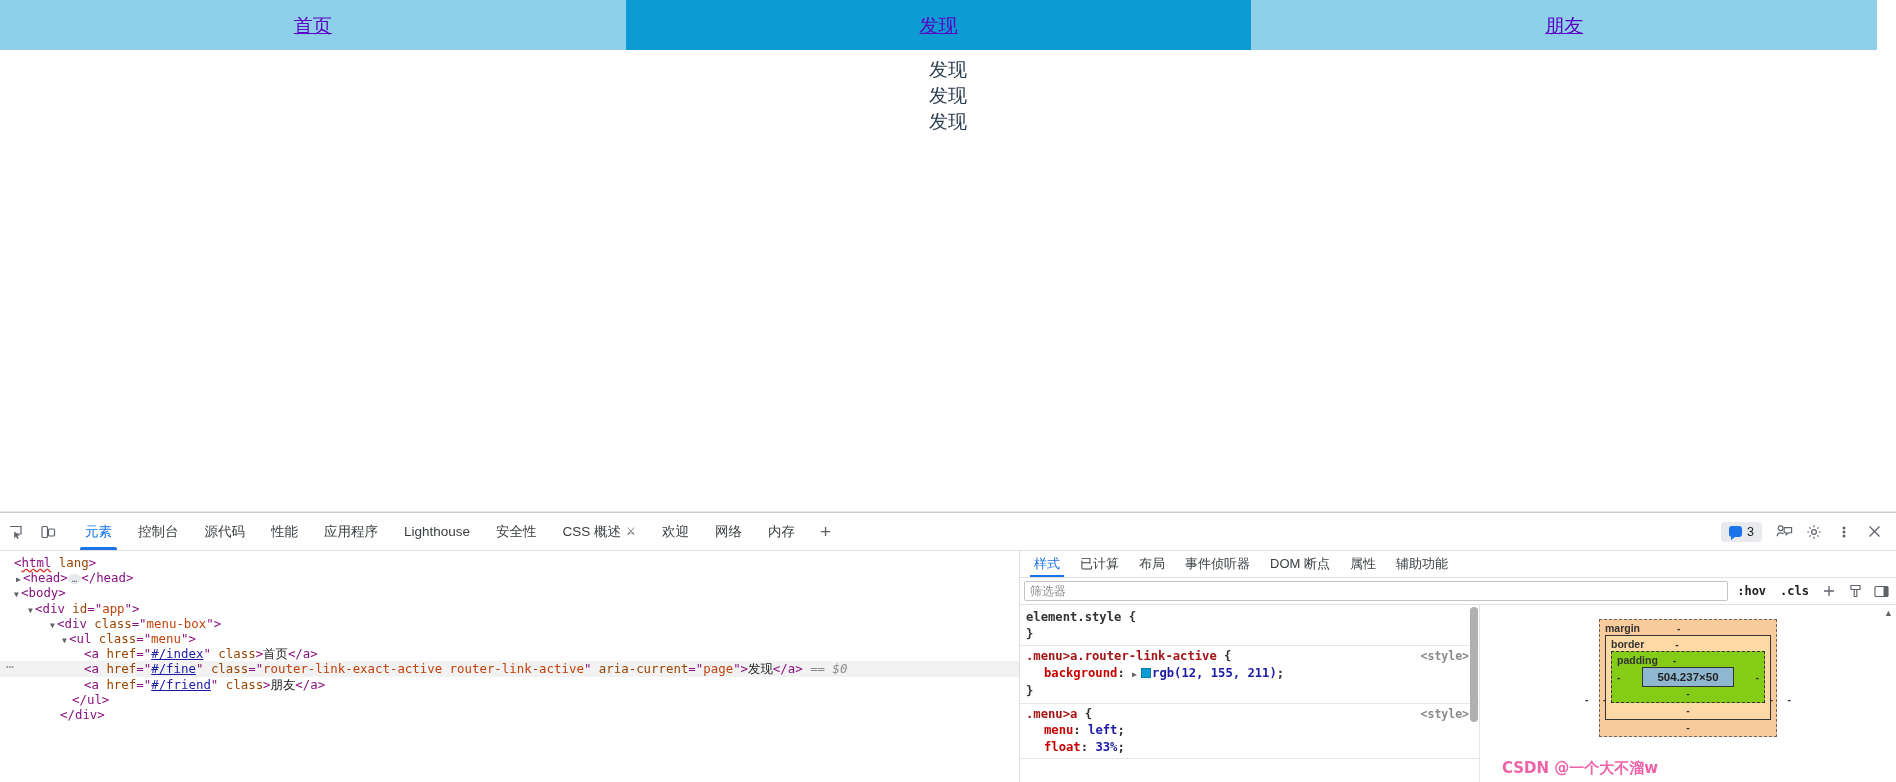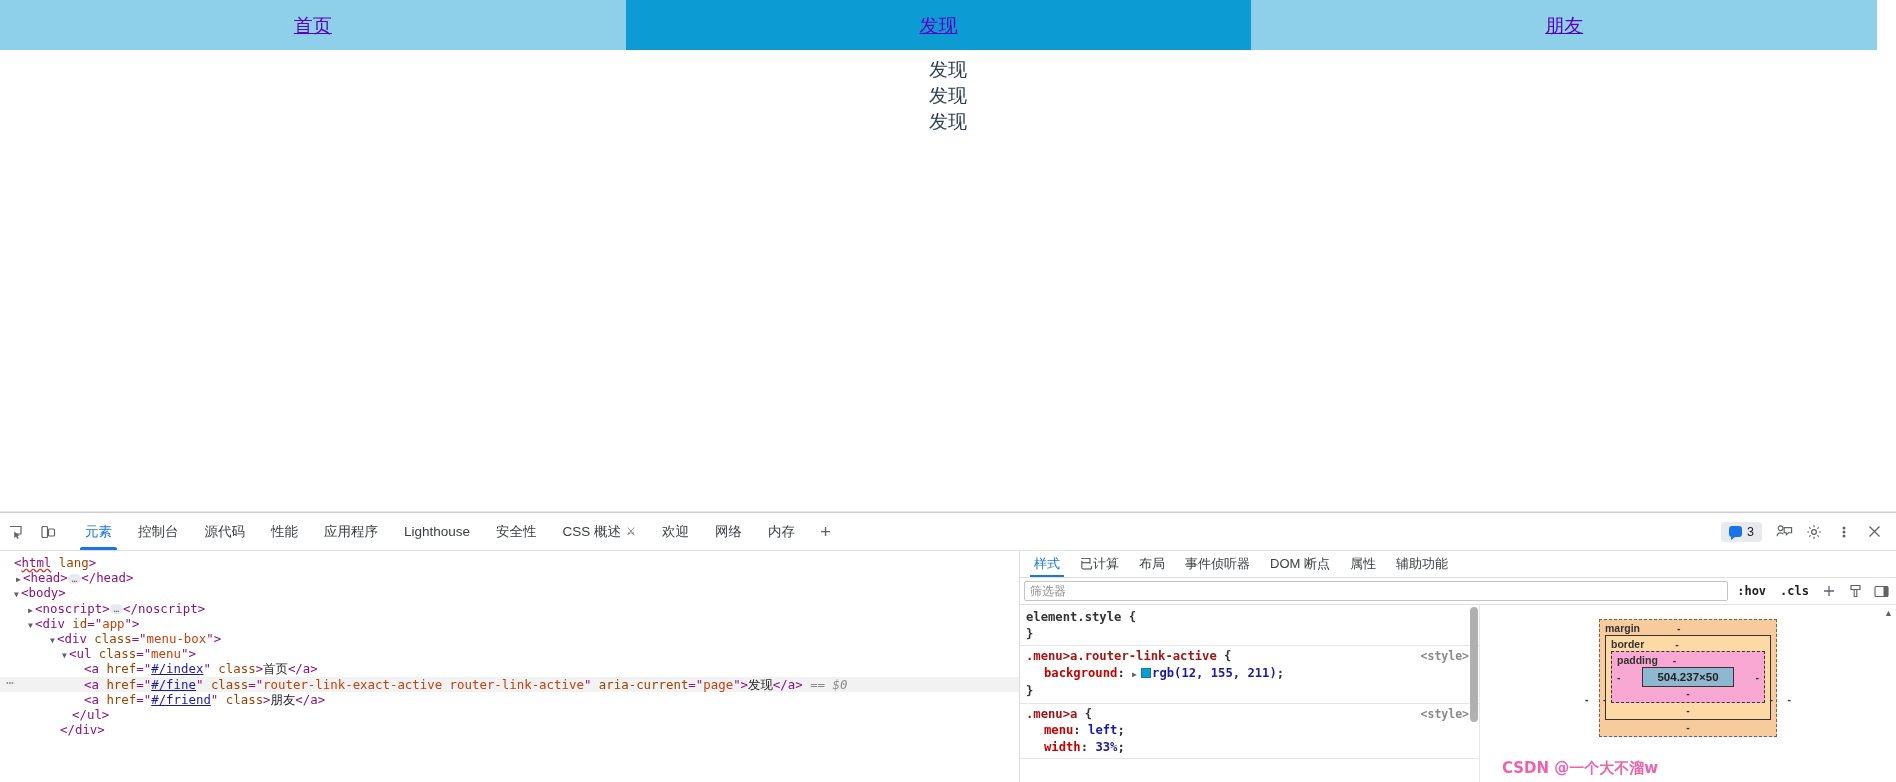--- a/index.html
+++ b/index.html
@@ -389,21 +389,21 @@
     padding: 3px 5px 3px 5px;
     text-align: center;
   }
   .bm-border {
     background: #fdd9a5;
     border: 1px solid #333;
     padding: 3px 5px;
     margin-top: 1px;
   }
   .bm-padding {
-    background: #f9a8d4;
+    background: #84cc16;
     border: 1px dashed #333;
     padding: 3px 5px;
     margin-top: 1px;
   }
   .bm-content {
     background: #8fb8d0;
     border: 1px solid #333;
     padding: 3px 4px;
     text-align: center;
     font-size: 11.5px;
@@ -564,23 +564,20 @@
       </div>
 
       <div class="dom-line" style="padding-left:14px;">
         <span class="tri closed"></span><span class="punct">&lt;</span><span class="tagname">head</span><span class="punct">&gt;</span><span class="ellipsis-btn">…</span><span class="punct">&lt;/</span><span class="tagname">head</span><span class="punct">&gt;</span>
       </div>
 
       <div class="dom-line" style="padding-left:12px;">
         <span class="tri open"></span><span class="punct">&lt;</span><span class="tagname">body</span><span class="punct">&gt;</span>
       </div>
 
-      <div class="dom-line" style="padding-left:26px;">
-        <span class="tri closed"></span><span class="punct">&lt;</span><span class="tagname">noscript</span><span class="punct">&gt;</span><span class="ellipsis-btn">…</span><span class="punct">&lt;/</span><span class="tagname">noscript</span><span class="punct">&gt;</span>
-      </div>
 
       <div class="dom-line" style="padding-left:26px;">
         <span class="tri open"></span><span class="punct">&lt;</span><span class="tagname">div</span>
         <span class="attr-name">id</span><span class="punct">="</span><span class="attr-val">app</span><span class="punct">"&gt;</span>
       </div>
 
       <div class="dom-line" style="padding-left:48px;">
         <span class="tri open"></span><span class="punct">&lt;</span><span class="tagname">div</span>
         <span class="attr-name">class</span><span class="punct">="</span><span class="attr-val">menu-box</span><span class="punct">"&gt;</span>
       </div>
@@ -691,21 +688,21 @@
 
           <div class="rule">
             <div>
               <span class="origin">&lt;style&gt;</span>
               <span class="sel">.menu&gt;a</span><span class="brace"> {</span>
             </div>
             <div class="prop">
               <span class="prop-name">menu</span><span class="brace">: </span><span class="prop-val">left</span><span class="brace">;</span>
             </div>
             <div class="prop">
-              <span class="prop-name">width</span><span class="brace">: </span><span class="prop-val">33%</span><span class="brace">;</span>
+              <span class="prop-name">float</span><span class="brace">: </span><span class="prop-val">33%</span><span class="brace">;</span>
             </div>
           </div>
 
           <div class="css-scrollbar"></div>
         </div>
 
         <div id="box-model-pane">
           <div class="pane-scroll-arrow">▲</div>
 
           <div class="boxm">

